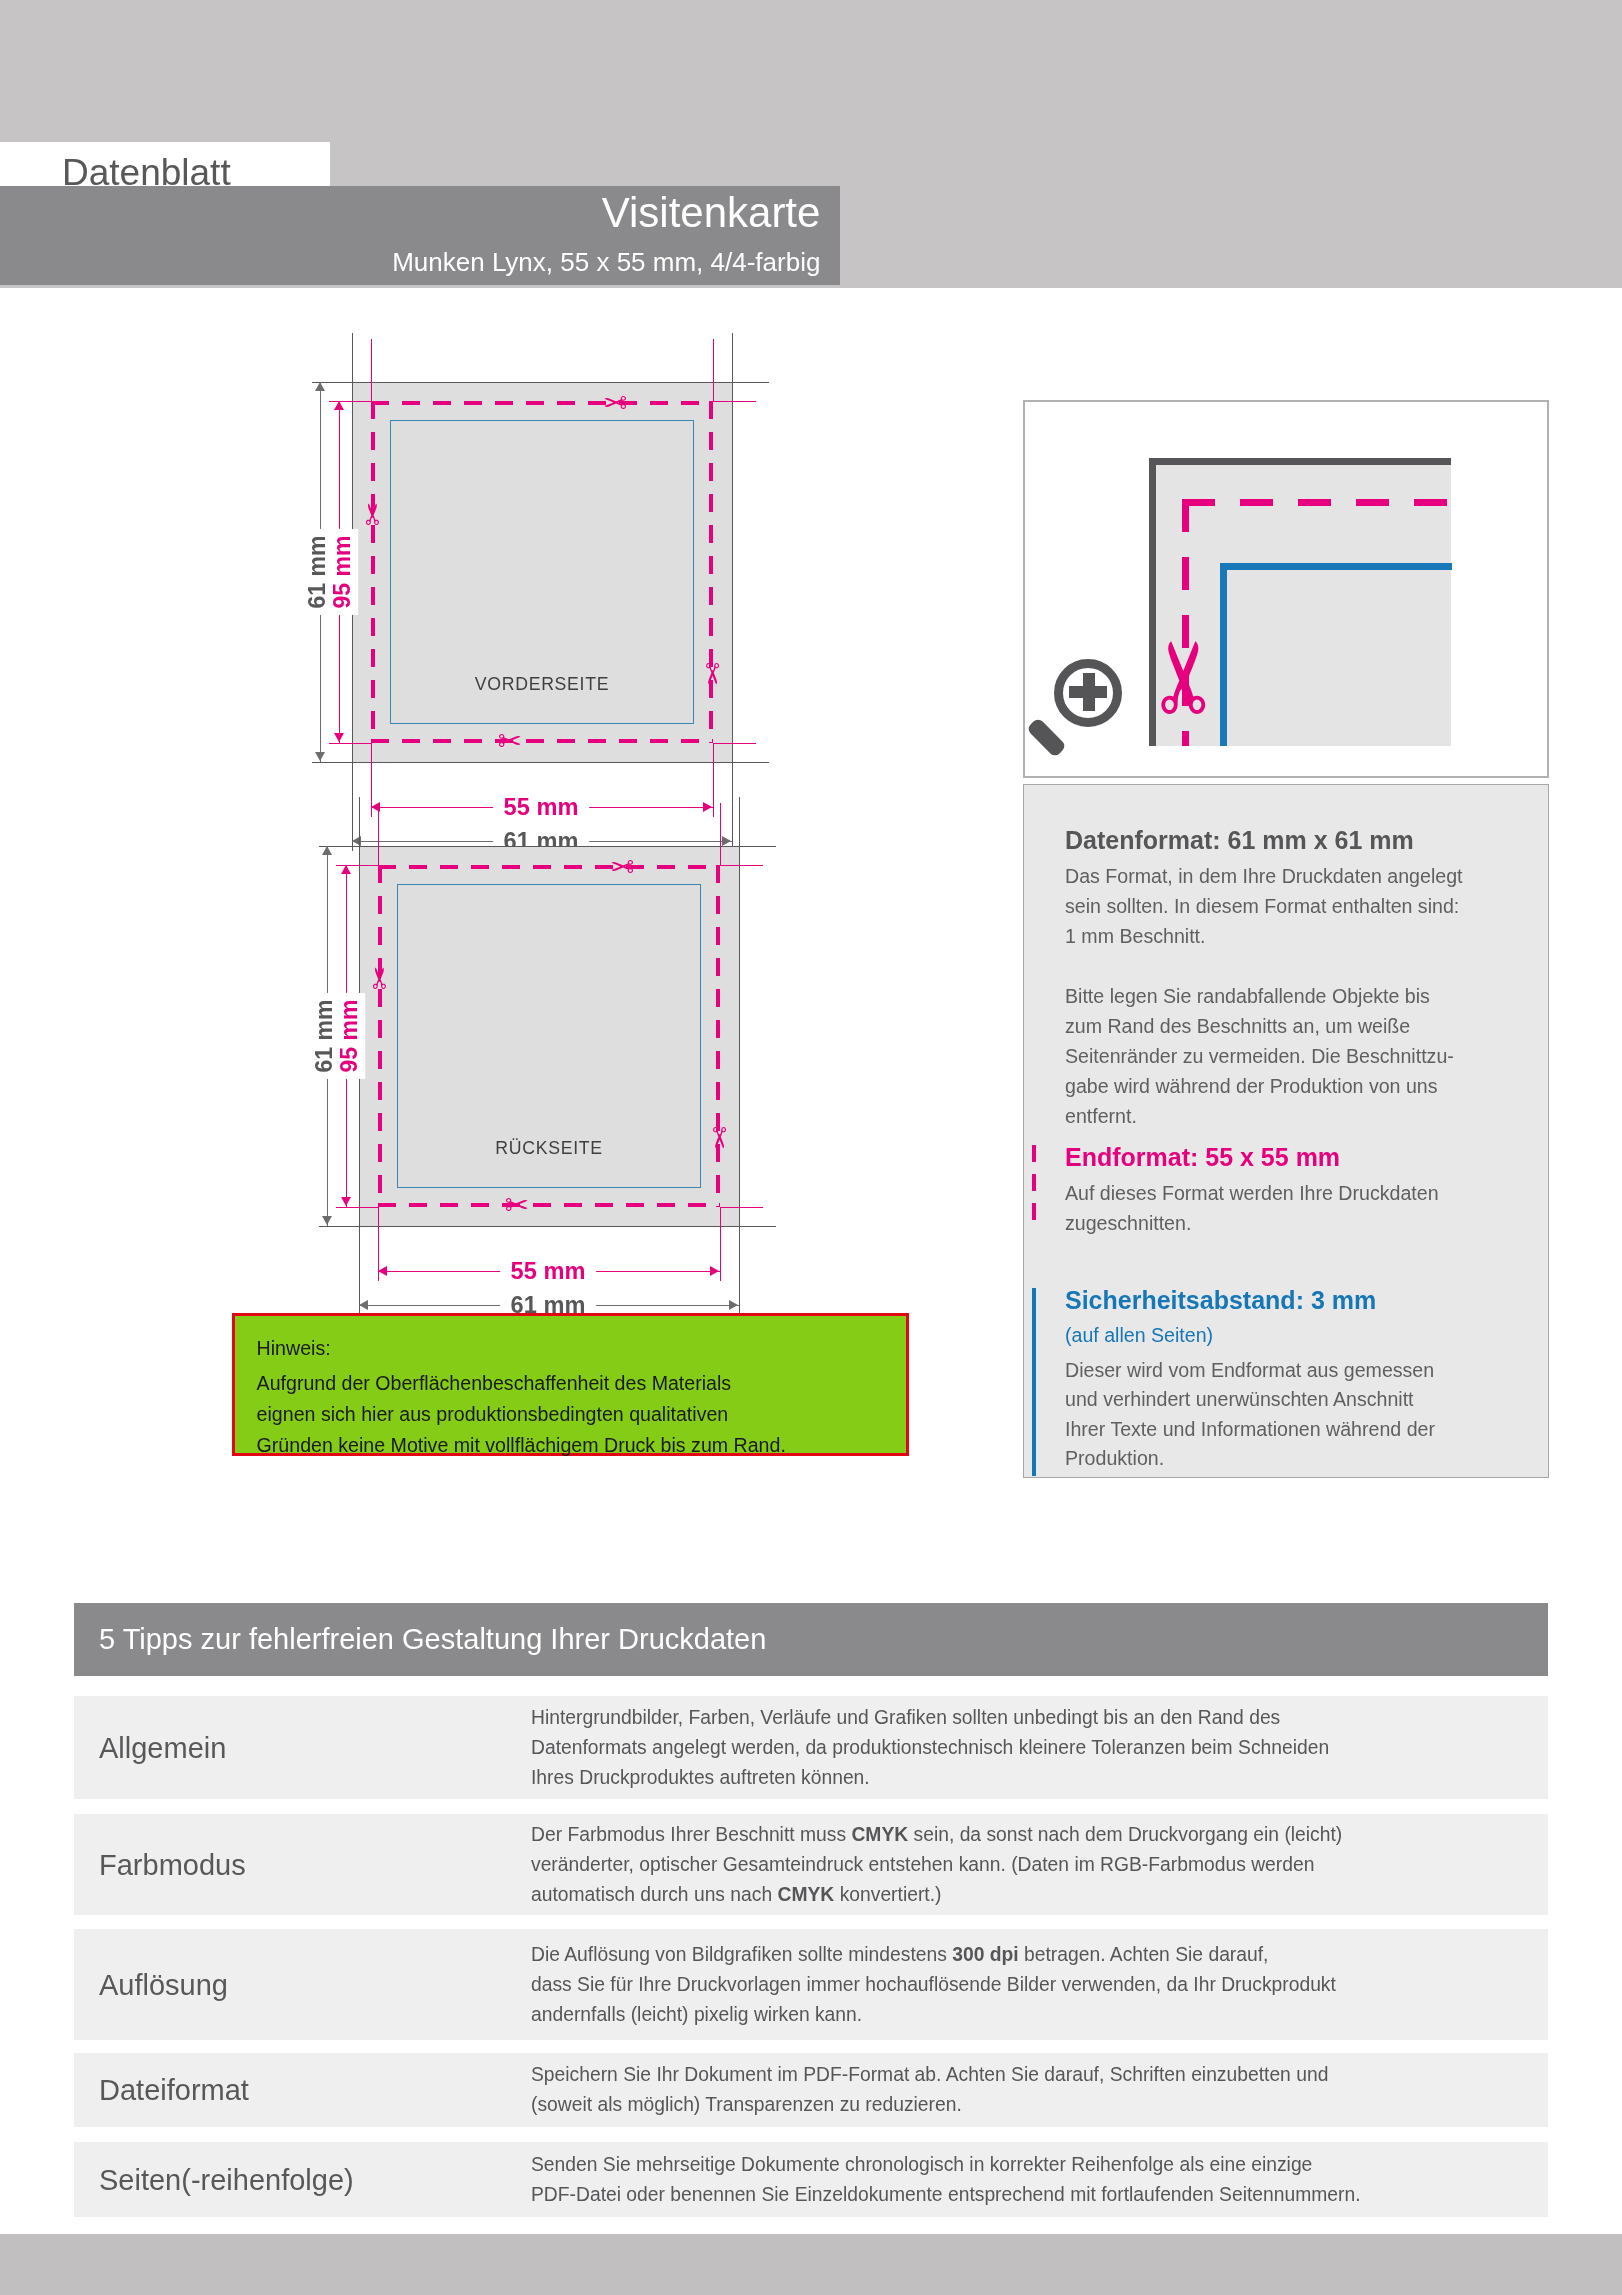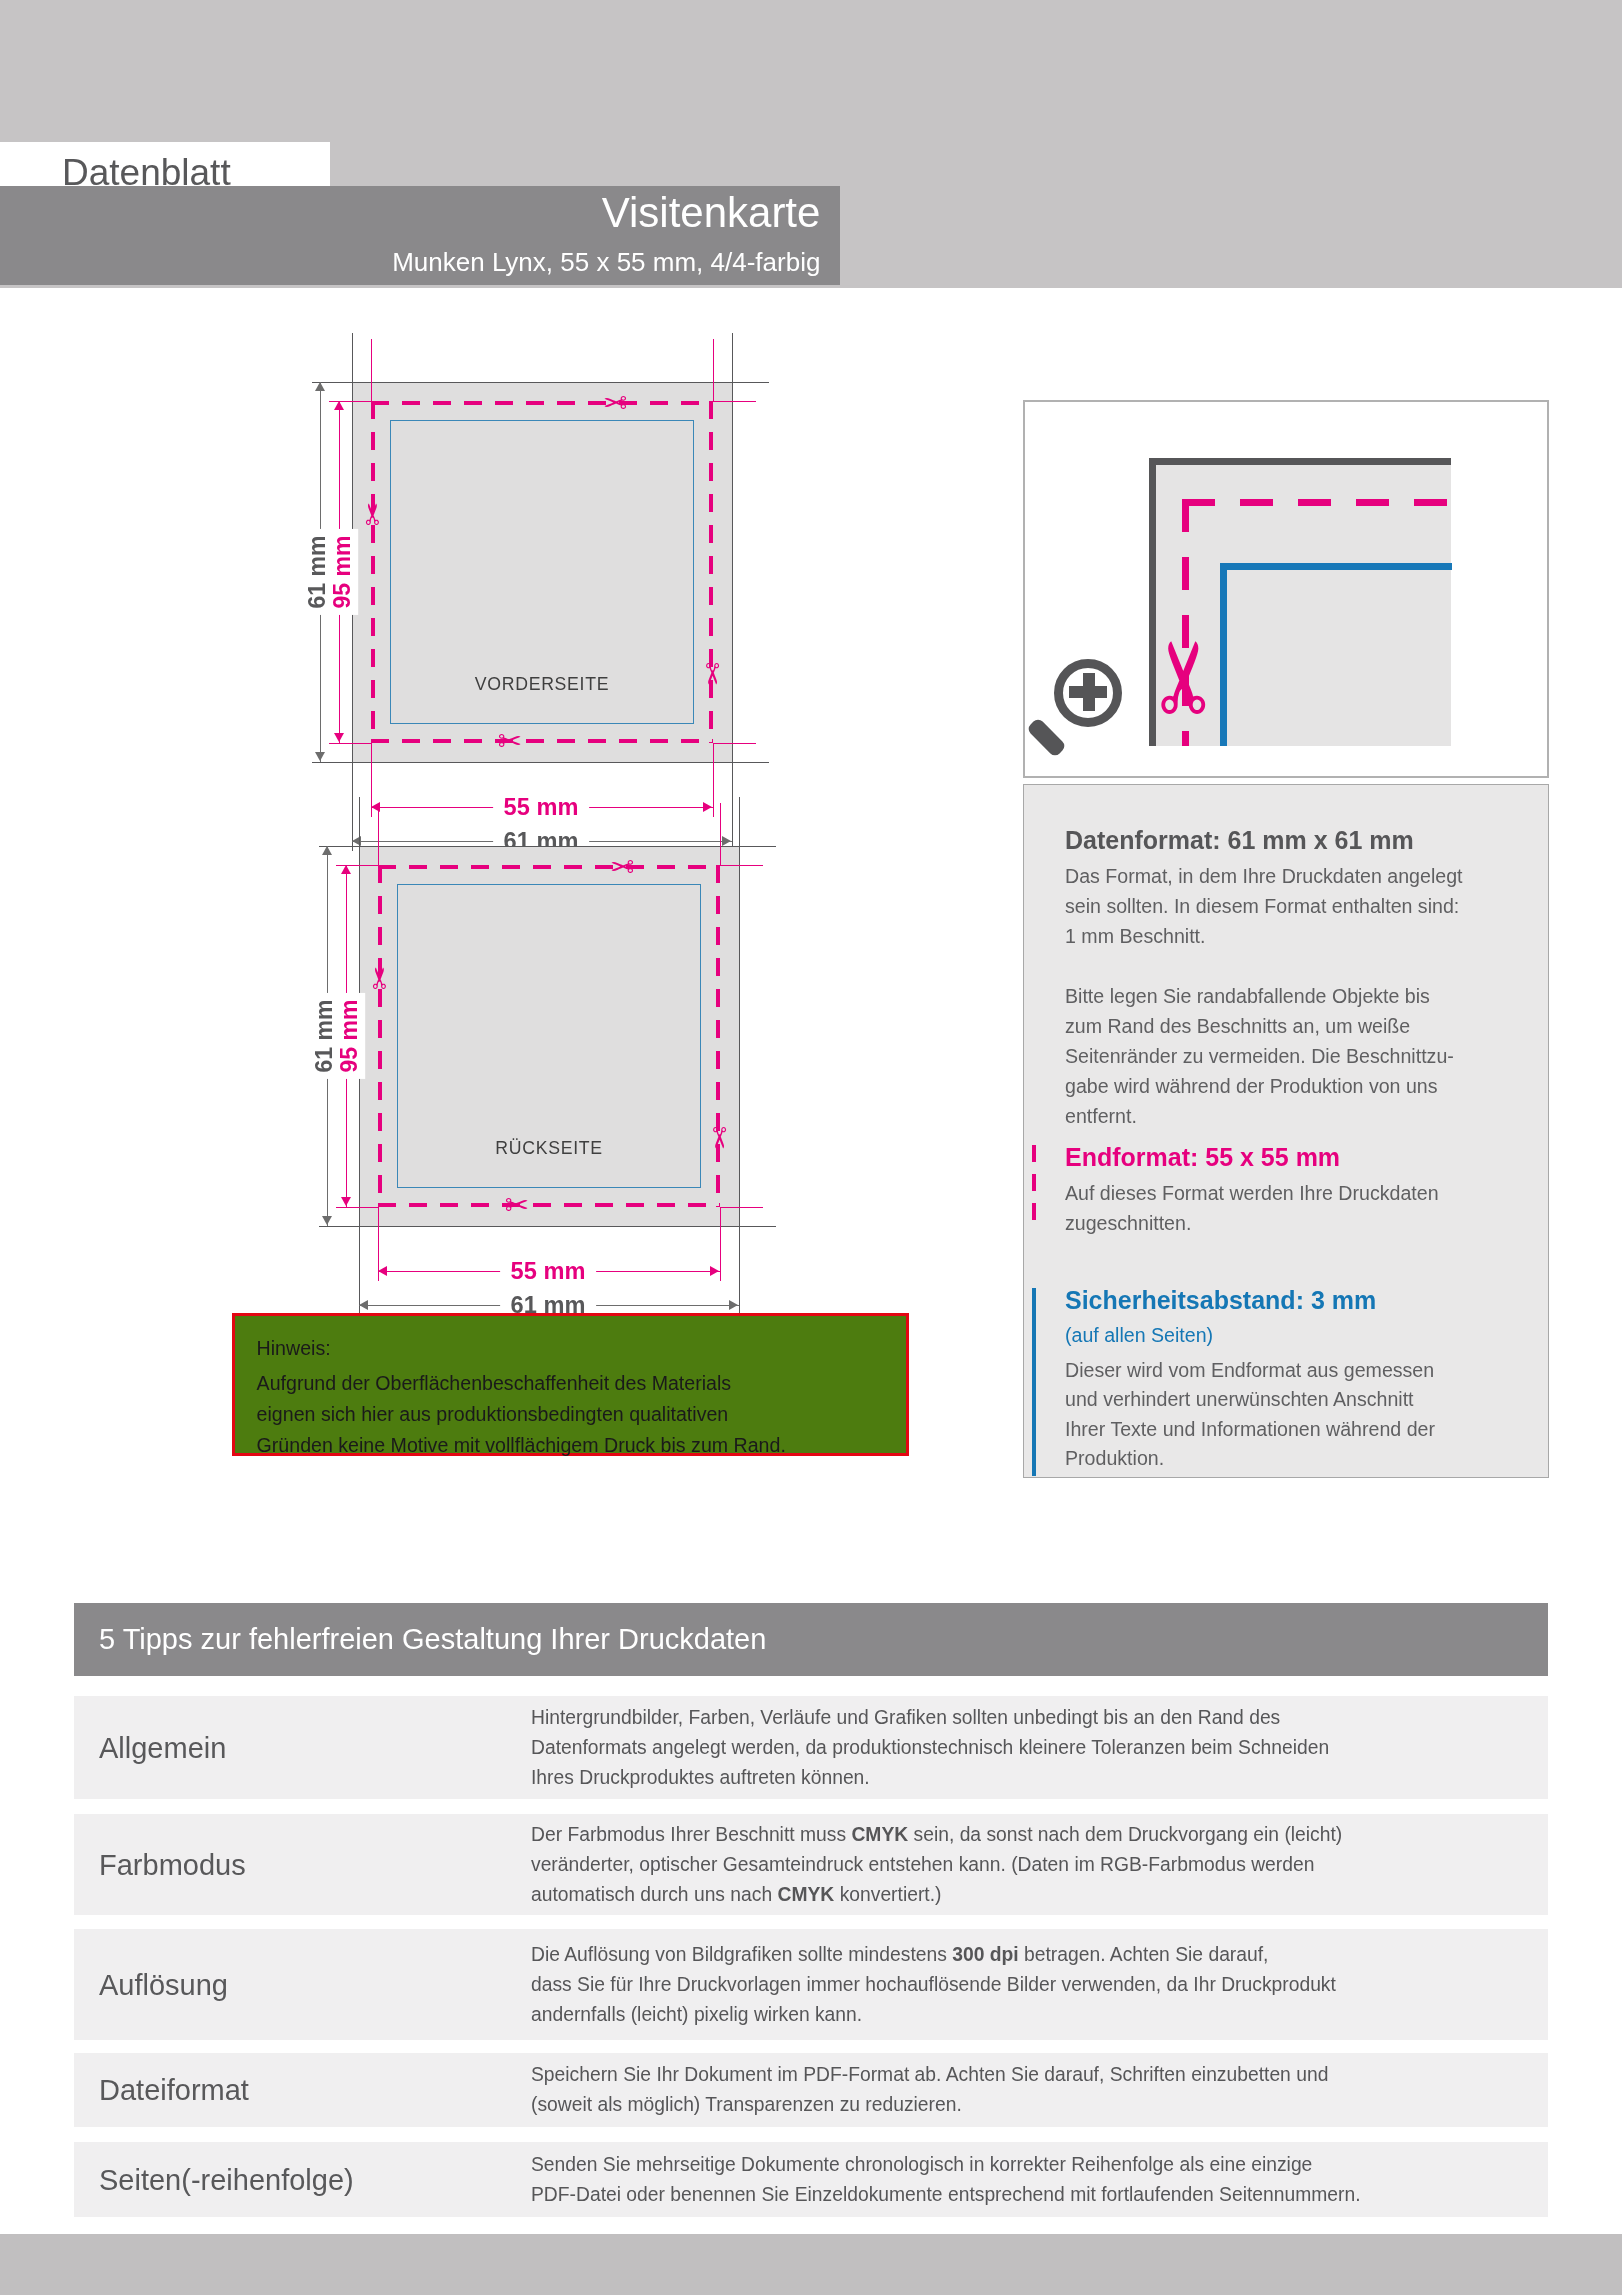--- a/index.html
+++ b/index.html
@@ -79,21 +79,21 @@
   .infopanel .h  { position:absolute; left:41px; font-size:25px; font-weight:bold; white-space:nowrap; }
   .infopanel .p  { position:absolute; left:41px; font-size:19.6px; line-height:30px; color:#5f5f61; white-space:pre-line; }
   .h.dark { color:#565658; } .h.mag { color:#e6007e; } .h.blue { color:#1577b5; }
   .mark-dash { position:absolute; left:7.9px; top:360px; width:4.6px; height:85px;
       background:repeating-linear-gradient(180deg,#e6007e 0 17px,transparent 17px 29px); }
   .mark-solid { position:absolute; left:7.9px; top:503px; width:4.6px; height:188px; background:#1577b5; }
   .sub-blue { position:absolute; left:41px; font-size:19.6px; line-height:26px; color:#1577b5; }
 
   
   .hinweis { position:absolute; left:232px; top:1313px; width:677px; height:143px;
-             background:#4d7c0f; border:3.3px solid #e30613;padding-left:17px; }
+             background:#84cc16; border:3.3px solid #e30613;padding-left:17px; }
   .hinweis .t { position:absolute; left:21.6px; top:21px; font-size:19.6px; color:#1a1a1a; }
   .hinweis .b { position:absolute; left:21.6px; top:52px; font-size:19.6px; line-height:31px;
                 color:#1a1a1a; white-space:pre-line; }
 
   
   .tips-bar { position:absolute; left:74px; top:1603px; width:1474px; height:73px; background:#8a898b; }
   .tips-bar .t { position:absolute; left:25px; top:0; line-height:73px; font-size:29px; color:#fff; }
   .tip-row { position:absolute; left:74px; width:1474px; background:#f0eff0; }
   .tip-row .lab { position:absolute; left:25px; top:50%; transform:translateY(-50%);
                   font-size:29px; color:#58585a; font-weight:normal; }

